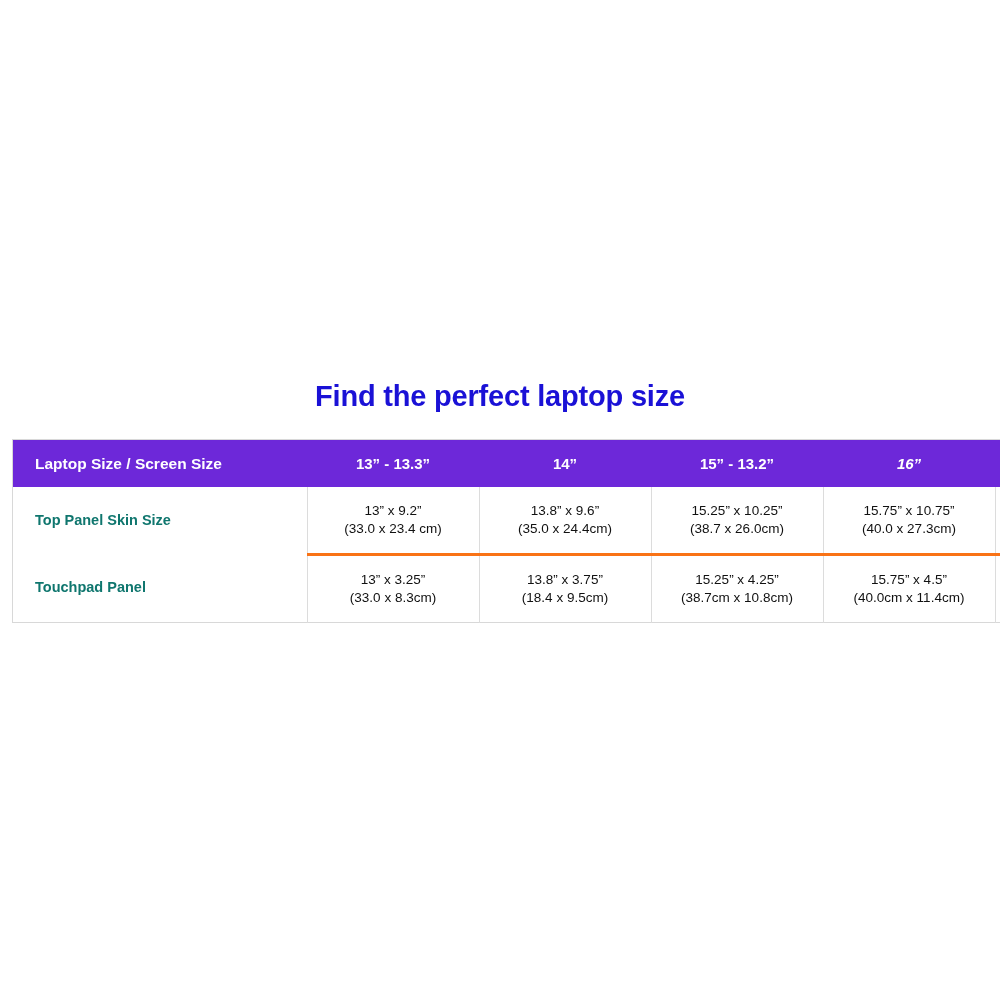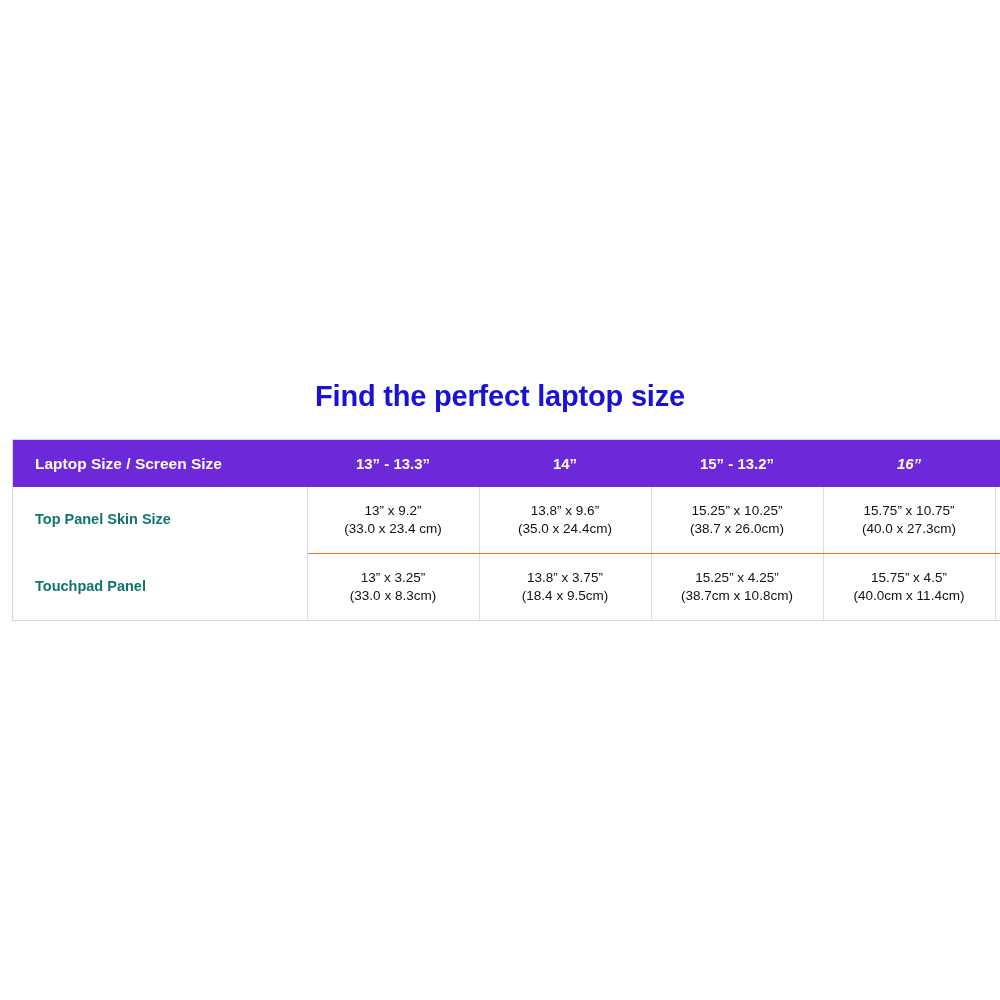--- a/index.html
+++ b/index.html
@@ -70,21 +70,21 @@
     line-height: 1.35;
     border-right: 1px solid #dcdcdc;
     padding: 4px 6px;
   }
 
   table.size-table tbody td:last-child {
     border-right: none;
   }
 
   table.size-table tbody tr.row-top td {
-    border-bottom: 1px solid #f97316;
+    border-bottom: 3px solid #f97316;
   }
 
   table.size-table tbody td.rowlabel {
     text-align: left;
     font-size: 14.5px;
     font-weight: bold;
     color: #0f766e;
     padding-left: 22px;
   }
 

